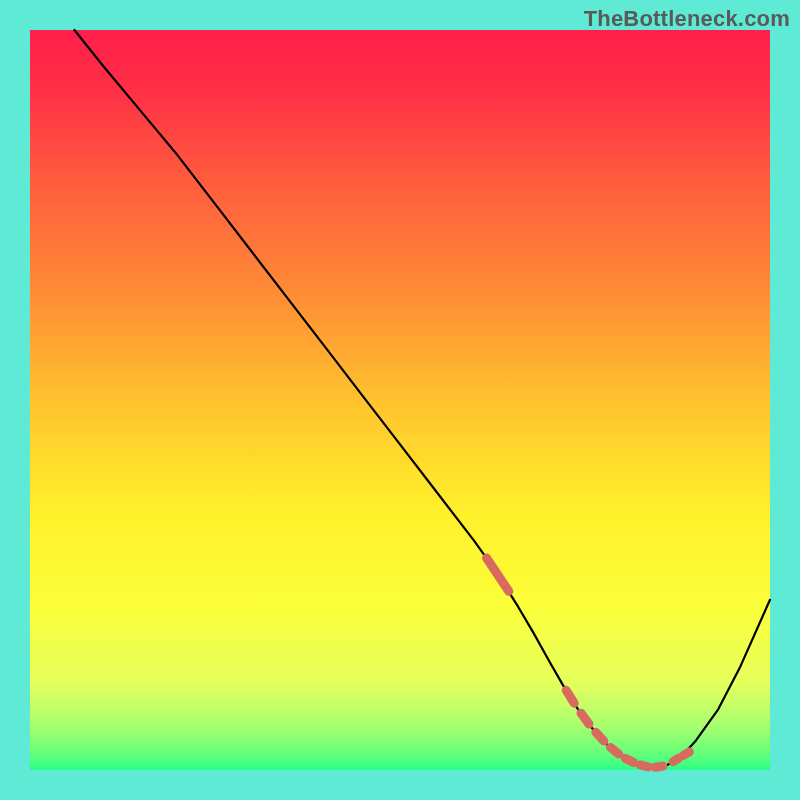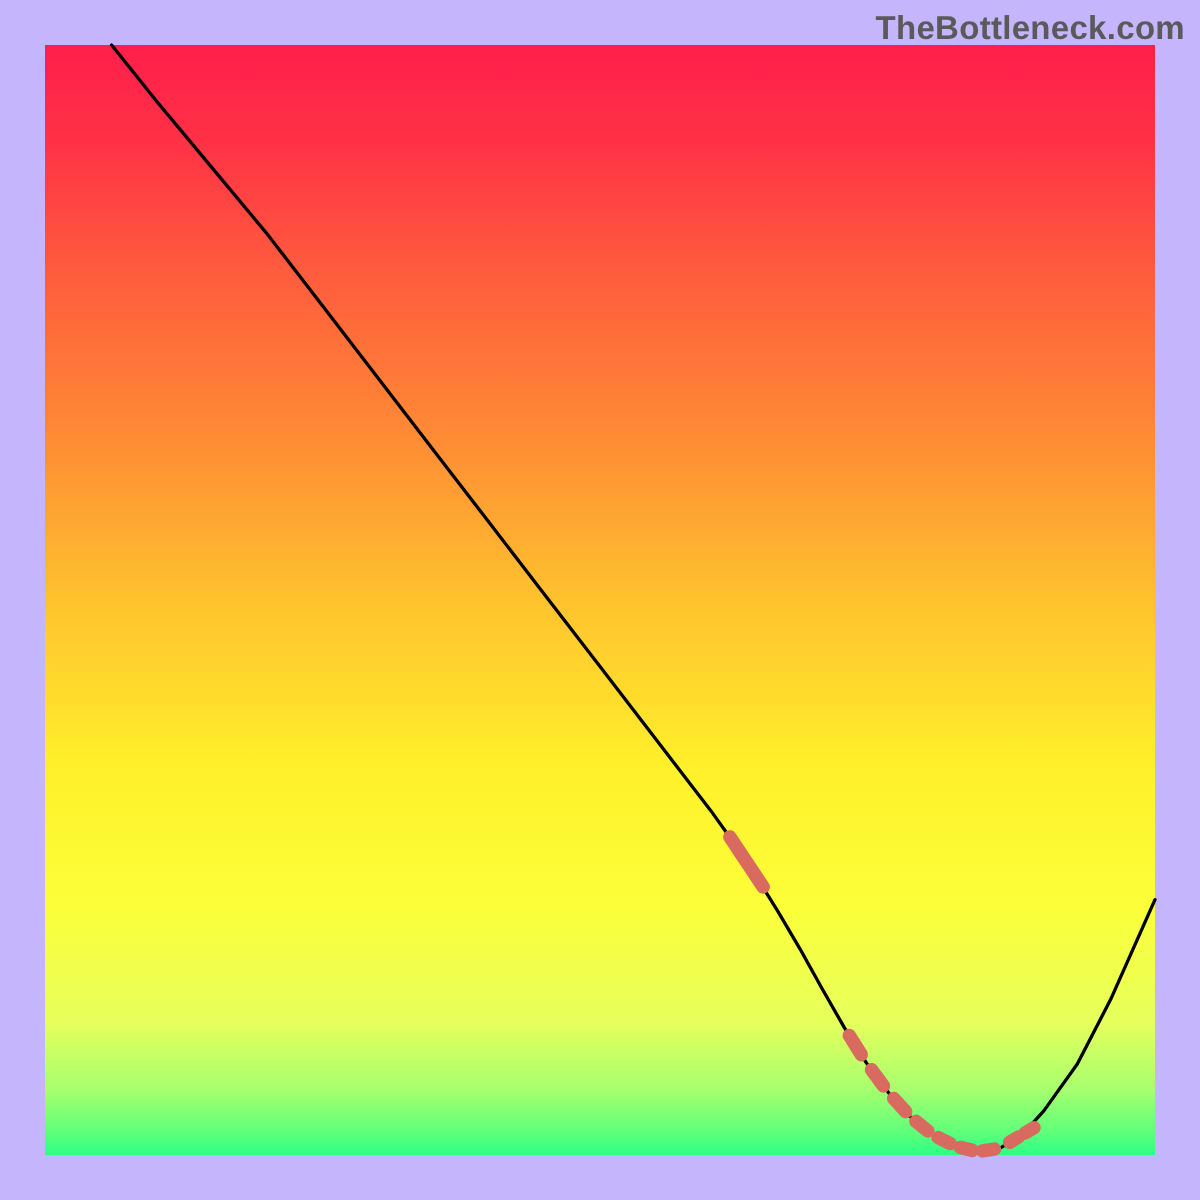--- a/index.html
+++ b/index.html
@@ -7,21 +7,21 @@
     padding: 0;
     width: 800px;
     height: 800px;
     background: #000000;
     overflow: hidden;
   }
   .frame {
     position: relative;
     width: 800px;
     height: 800px;
-    background: #c4b5fd;
+    background: #5eead4;
   }
   .watermark {
     position: absolute;
     top: 6px;
     right: 10px;
     font-family: Arial, Helvetica, sans-serif;
     font-size: 22px;
     font-weight: 600;
     color: #5a5a5a;
     letter-spacing: 0.2px;

